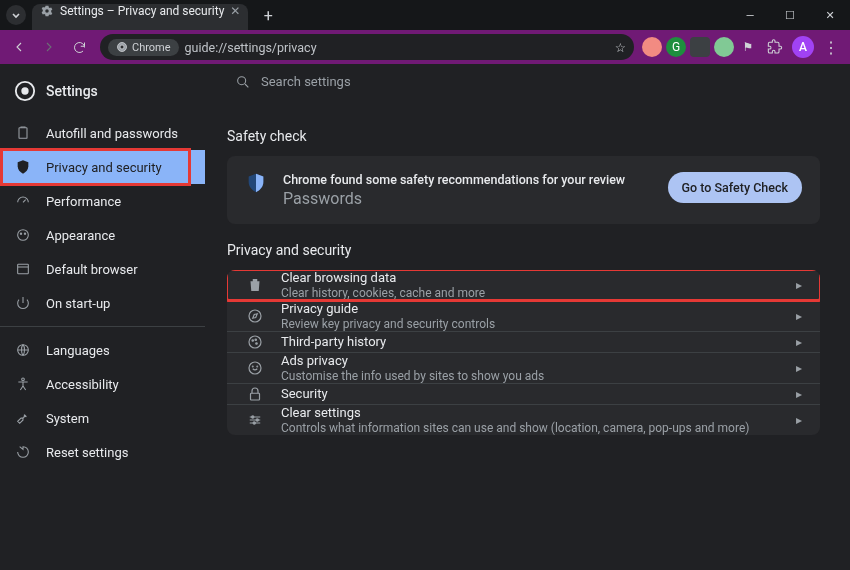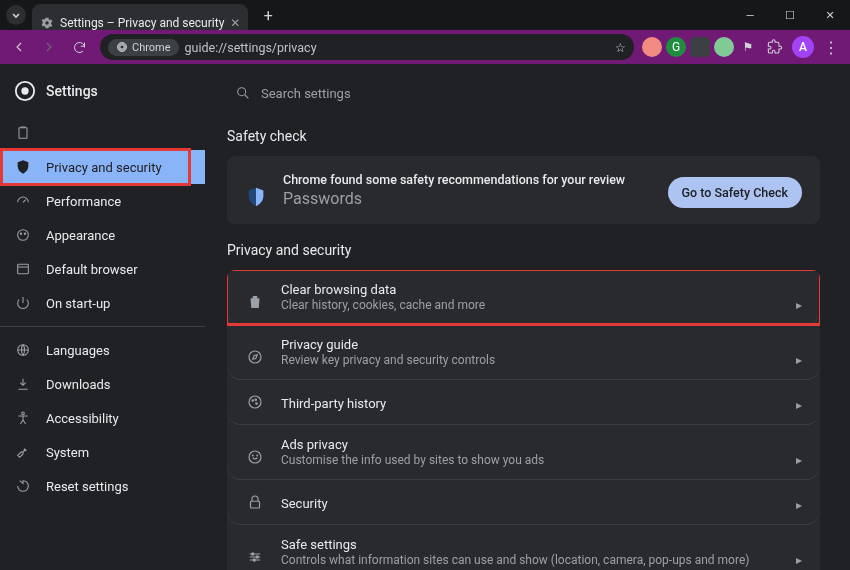--- a/index.html
+++ b/index.html
@@ -1,21 +1,21 @@
 <!DOCTYPE html>
 <html><head>
 <meta charset="utf-8">
 <style>
   * { margin: 0; padding: 0; box-sizing: border-box; font-family: "Segoe UI", Roboto, Arial, sans-serif; }
   body { background: #202124; color: #e8eaed; width: 850px; height: 570px; overflow: hidden; }
 
   
   .titlebar { height: 30px; background: #151719; display: flex; align-items: center; padding-left: 6px; }
   .tab-drop { width: 20px; height: 20px; border-radius: 50%; background:#2c2e31; display:flex; align-items:center; justify-content:center; color:#cfd2d6; font-size:10px; margin-right: 6px;}
-  .tab { background:#2c2e31; height:26px; margin-top:4px; border-radius: 8px 8px 0 0; display:flex; align-items:flex-end; padding: 0 8px; gap:6px; font-size:12px; color:#e8eaed; min-width:180px;}
+  .tab { background:#2c2e31; height:26px; margin-top:4px; border-radius: 8px 8px 0 0; display:flex; align-items:flex-start; padding: 0 8px; gap:6px; font-size:12px; color:#e8eaed; min-width:180px;}
   .tab .favicon { width:14px; height:14px; display:flex; align-items:center; justify-content:center; color:#9aa0a6;}
   .tab .close { margin-left:auto; color:#9aa0a6; font-size:12px; cursor:pointer;}
   .newtab { width:24px; height:24px; display:flex; align-items:center; justify-content:center; color:#cfd2d6; margin-left:8px; font-size:16px; cursor:pointer;}
   .win-controls { margin-left:auto; display:flex; }
   .win-controls div { width:40px; height:30px; display:flex; align-items:center; justify-content:center; color:#cfd2d6; font-size:11px;}
 
   
   .toolbar { height:34px; background:#701a75; display:flex; align-items:center; padding: 0 6px; gap:4px;}
   .tbtn { width:26px; height:26px; display:flex; align-items:center; justify-content:center; color:#cfd2d6; border-radius:50%;}
   .tbtn.dis { color:#6b6f75;}
@@ -34,33 +34,33 @@
   .brand-icon svg{width:22px;height:22px;}
 
   .nav-item { display:flex; align-items:center; gap:14px; padding: 8px 14px; font-size:13px; color:#e8eaed; cursor:pointer; position:relative;}
   .nav-item .ic { width:18px; height:18px; display:flex; align-items:center; justify-content:center; color:#9aa0a6;}
   .nav-item.active { background:#8ab4f8; color:#202124; border-radius:0;}
   .nav-item.active .ic { color:#202124;}
   .nav-sep { height:1px; background:#3c4043; margin: 6px 0;}
   .highlight-box { border: 3px solid #e53935; position:absolute; pointer-events:none;}
 
   .main { flex:1; padding: 10px 30px 20px 22px; overflow-y:auto;}
-  .search-row { display:flex; align-items:center; height:38px; background:transparent; border-radius:6px; padding:0 8px; gap:10px; color:#9aa0a6; font-size:13px; margin-bottom: 16px; width: 500px;}
+  .search-row { display:flex; height:38px; background:transparent; border-radius:6px; padding:0 8px; gap:10px; color:#9aa0a6; font-size:13px; margin-bottom: 16px; width: 500px;}
 
   .section-title { font-size:14px; color:#e8eaed; margin: 6px 0 12px 0; font-weight:400;}
 
-  .card { background:#292a2d; border-radius:8px; padding:16px 18px; display:flex; align-items:flex-end; gap:16px; margin-bottom: 18px;}
+  .card { background:#292a2d; border-radius:8px; padding:16px 18px; display:flex; align-items:flex-start; gap:16px; margin-bottom: 18px;}
   .shield-ic { width:22px; height:22px; color:#8ab4f8;}
   .card-text { flex:1; font-size:12.5px;}
   .card-text .bold { color:#e8eaed; font-weight:500; margin-bottom:2px;}
   .card-text .sub { color:#9aa0a6; font-size:16px;}
   .pill-btn { background:#adc4f3; color:#202124; padding: 8px 14px; border-radius: 18px; font-size:12.5px; font-weight:500; cursor:pointer; border:none;}
 
   .list { background:#292a2d; border-radius:8px; overflow:hidden;}
-  .row { display:flex; align-items:flex-end; padding: 12px 18px; gap:16px; border-bottom:1px solid #3c4043; cursor:pointer;border-radius:14px;}
+  .row { display:flex; align-items:center; padding: 0 18px; gap:16px; border-bottom:1px solid #3c4043; cursor:pointer;}
   .row:last-child { border-bottom:none;}
   .row .ric { width:20px; height:20px; display:flex; align-items:center; justify-content:center; color:#9aa0a6;}
   .row .rtxt { flex:1;}
   .row .rtxt .t { font-size:13px; color:#e8eaed; margin-bottom:1px;}
   .row .rtxt .s { font-size:12px; color:#9aa0a6;}
   .row .chev { color:#9aa0a6; font-size:12px;}
   .row.highlighted{ position:relative;}
   .row.highlighted::after{content:"";position:absolute;inset:-2px;border:3px solid #e53935;pointer-events:none;border-radius:4px;}
 
   svg { stroke: currentColor; fill: none; stroke-width:1.6;}
@@ -146,20 +146,21 @@
       <span>Settings</span>
     </div>
 
     <div class="nav-item">
       <span class="ic">
           <svg viewBox="0 0 24 24" width="16" height="16">
             <rect x="6" y="4" width="12" height="16" rx="1"></rect>
             <path d="M9 4V3h6v1"></path>
           </svg>
         </span>
+      <span>Autofill and passwords</span>
     </div>
     <div style="position:relative;">
       <div class="nav-item active">
         <span class="ic fill">
             <svg viewBox="0 0 24 24" width="16" height="16">
               <path d="M12 2l8 3v6c0 5-3.5 9-8 11-4.5-2-8-6-8-11V5l8-3z"></path>
             </svg>
           </span>
         <span>Privacy and security</span>
       </div>
@@ -206,28 +207,20 @@
     <div class="nav-sep"></div>
 
     <div class="nav-item">
       <span class="ic">
           <svg viewBox="0 0 24 24" width="16" height="16">
             <circle cx="12" cy="12" r="8"></circle>
             <path d="M4 12h16M12 4c3 3 3 13 0 16M12 4c-3 3-3 13 0 16"></path>
           </svg>
         </span>
       <span>Languages</span>
-    </div>
-    <div class="nav-item">
-      <span class="ic">
-          <svg viewBox="0 0 24 24" width="16" height="16">
-            <path d="M12 4v10m0 0l-4-4m4 4l4-4M5 20h14"></path>
-          </svg>
-        </span>
-      <span>Downloads</span>
     </div>
     <div class="nav-item">
       <span class="ic">
           <svg viewBox="0 0 24 24" width="16" height="16">
             <circle cx="12" cy="5" r="2"></circle>
             <path d="M5 9h14M12 9v6m0 0l-4 6m4-6l4 6"></path>
           </svg>
         </span>
       <span>Accessibility</span>
     </div>
@@ -345,20 +338,20 @@
       <div class="row">
         <span class="ric">
             <svg viewBox="0 0 24 24" width="18" height="18">
               <path d="M5 8h14M5 12h14M5 16h14"></path>
               <circle cx="9" cy="8" r="1.5" fill="currentColor"></circle>
               <circle cx="15" cy="12" r="1.5" fill="currentColor"></circle>
               <circle cx="11" cy="16" r="1.5" fill="currentColor"></circle>
             </svg>
           </span>
         <div class="rtxt">
-          <div class="t">Safe settings</div>
+          <div class="t">Clear settings</div>
           <div class="s">Controls what information sites can use and show (location, camera, pop-ups and more)</div>
         </div>
         <span class="chev">▸</span>
       </div>
     </div>
   </div>
 </div>
 
 </body></html>

